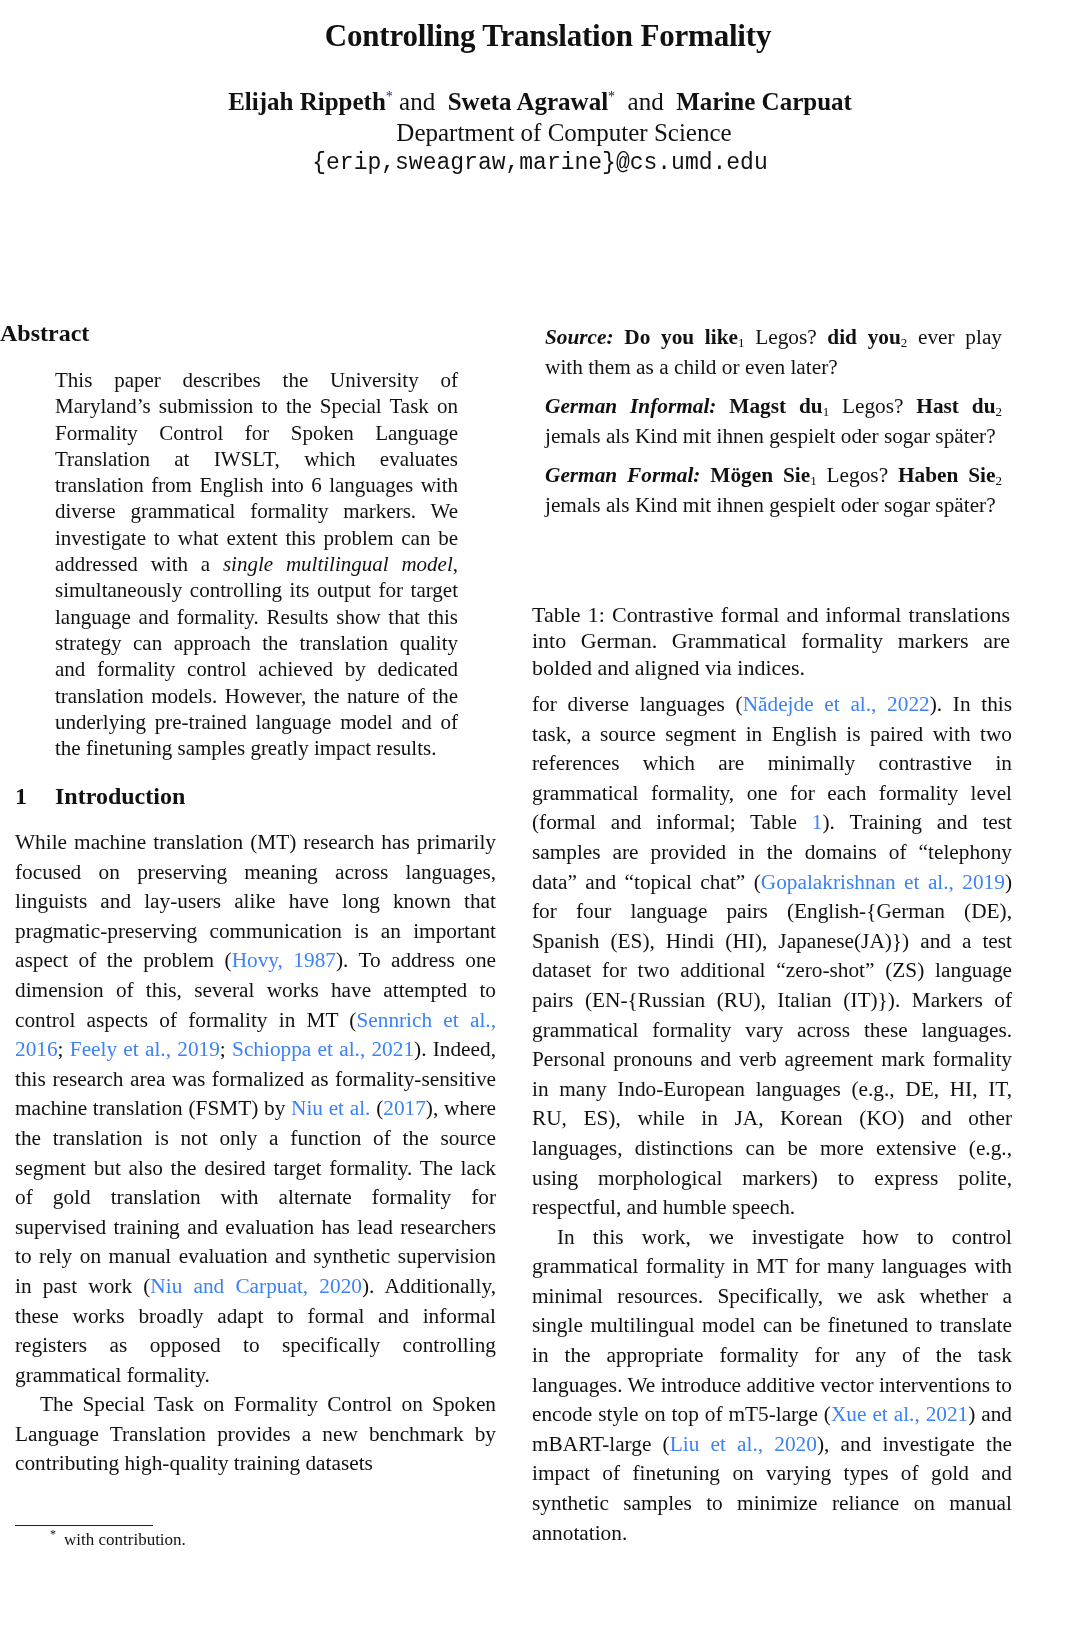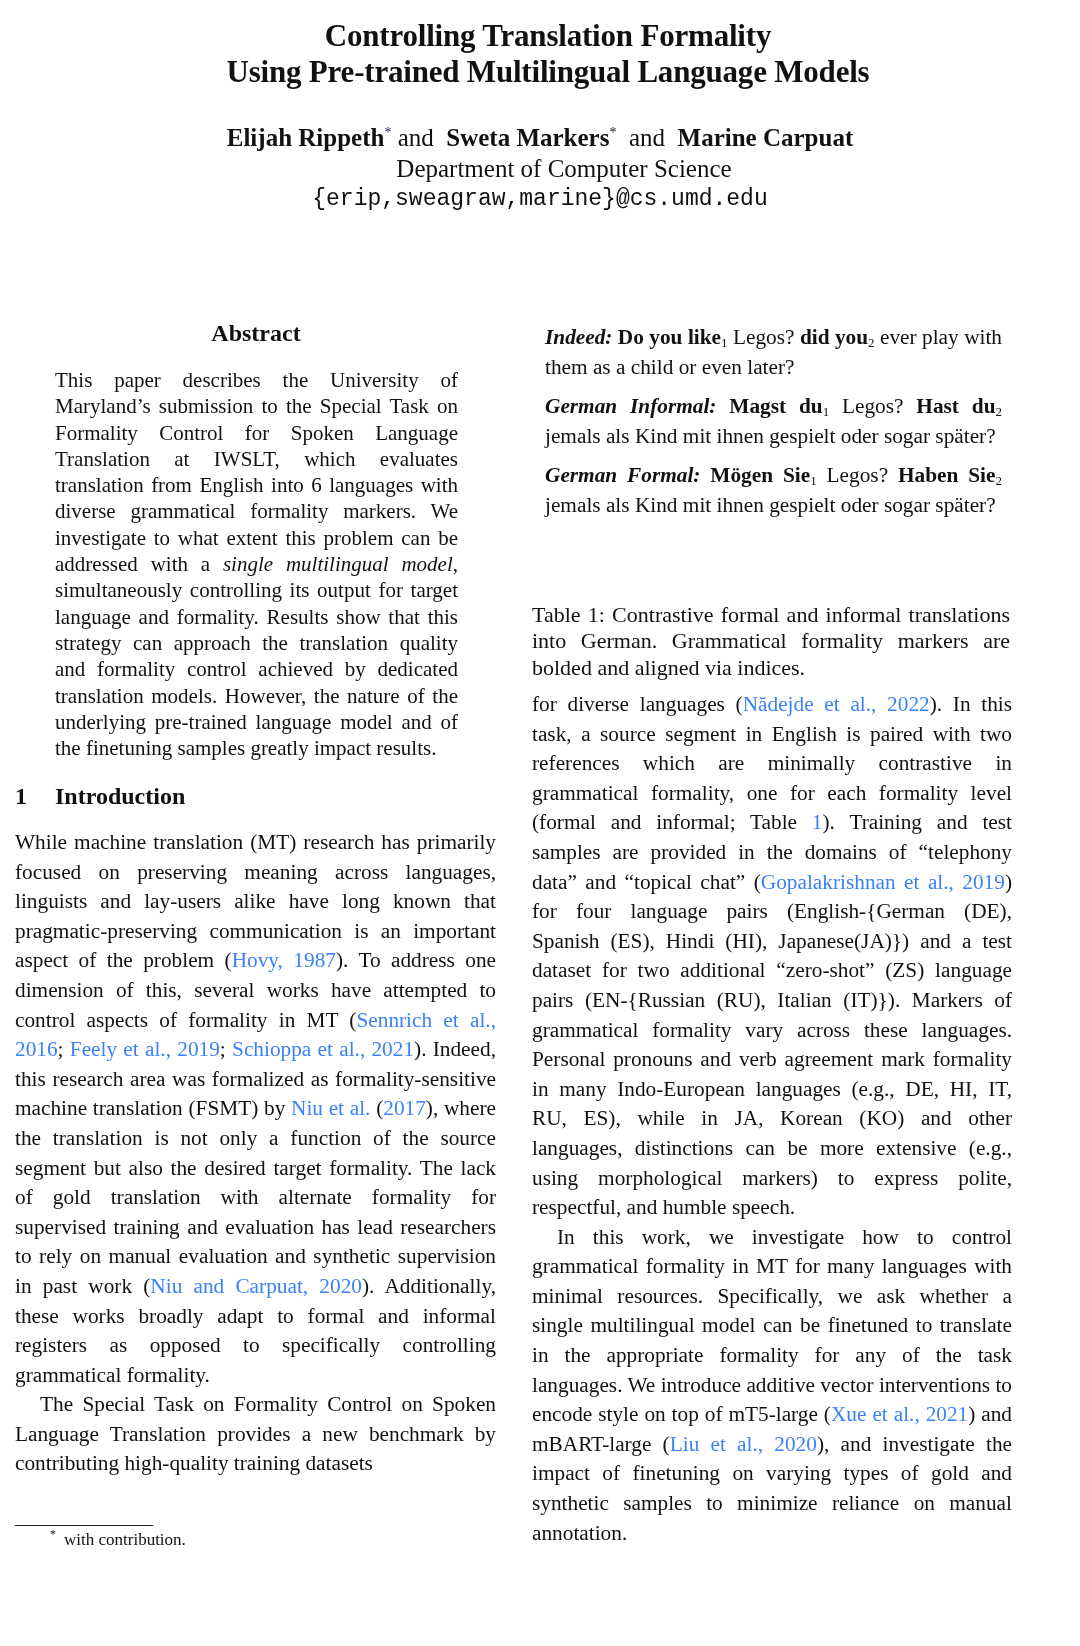--- a/index.html
+++ b/index.html
@@ -9,21 +9,21 @@
   }
   .title-block { position: absolute; left: 0; top: 18px; width: 1080px; text-align: center; }
   .title { font-weight: bold; font-size: 31px; line-height: 36px; letter-spacing: -0.2px; padding-left: 16px; }
   .authors { margin-top: 27px; font-size: 25px; line-height: 31px; }
   .authors b { font-weight: bold; }
   .authors .star { color: #1a1a8a; font-size: 14px; vertical-align: super; }
   .authors .star-k { font-size: 14px; vertical-align: super; }
   .affil { font-size: 25px; line-height: 31px; padding-left: 48px; }
   .email { font-family: Liberation Mono, monospace; font-size: 23px; line-height: 31px; }
 
-  .abs-title { position: absolute; left: 0; top: 320px; width: 512px; text-align: center; font-weight: bold; font-size: 24px; }
+  .abs-title { position: absolute; left: 0; top: 320px; width: 512px; font-weight: bold; font-size: 24px; }
   .abstract { position: absolute; left: 55px; top: 367px; width: 403px; font-size: 21px; line-height: 26.3px; text-align: justify; }
   .abstract p { margin: 0; }
 
   .sec { position: absolute; left: 15px; top: 783px; font-weight: bold; font-size: 24px; }
   .sec .num { display: inline-block; width: 40px; }
 
   .body-text { font-size: 21.3px; line-height: 29.6px; text-align: justify; }
   .body-text p { margin: 0; }
   .body-text p.indent { text-indent: 25px; }
   .cite { color: #3b82f6; }
@@ -41,26 +41,25 @@
 
   .caption { position: absolute; left: 532px; top: 602px; width: 478px; font-size: 22px; line-height: 26.3px; text-align: justify; font-family: Liberation Serif, serif; }
   .right-body { position: absolute; left: 532px; top: 690px; width: 480px; }
 </style>
 </head>
 <body>
 
 <div class="title-block">
   <div class="title">
     <div>Controlling Translation Formality</div>
-    <div>Using Pre-trained Multilingual Language Models</div>
   </div>
   <div class="authors">
     <b>Elijah Rippeth</b><span class="star">*</span>
     <span>and</span>&nbsp;
-    <b>Sweta Markers</b><span class="star-k">*</span>&nbsp;
+    <b>Sweta Agrawal</b><span class="star-k">*</span>&nbsp;
     <span>and</span>&nbsp;
     <b>Marine Carpuat</b>
   </div>
   <div class="affil">Department of Computer Science</div>
   <div class="email">{erip,sweagraw,marine}@cs.umd.edu</div>
 </div>
 
 <div class="abs-title">Abstract</div>
 <div class="abstract">
   <p><span>This paper describes the University of Maryland’s submission to the Special Task on Formality Control for Spoken Language Translation at IWSLT, which evaluates translation from English into 6 languages with diverse grammatical formality markers.  We investigate to what extent this problem can be addressed with a </span><i>single multilingual model</i><span>, simultaneously controlling its output for target language and formality. Results show that this strategy can approach the translation quality and formality control achieved by dedicated translation models. However, the nature of the underlying pre-trained language model and of the finetuning samples greatly impact results.</span></p>
@@ -74,21 +73,21 @@
   <p id="intro-p1"><span>While machine translation (MT) research has primarily focused on preserving meaning across languages, linguists and lay-users alike have long known that pragmatic-preserving communication is an important aspect of the problem (</span><span class="cite">Hovy, 1987</span><span>). To address one dimension of this, several works have attempted to control aspects of formality in MT (</span><span class="cite">Sennrich et al., 2016</span><span>; </span><span class="cite">Feely et al., 2019</span><span>; </span><span class="cite">Schioppa et al., 2021</span><span>).  Indeed, this research area was formalized as formality-sensitive machine translation (FSMT) by </span><span class="cite">Niu et al.</span><span> (</span><span class="cite">2017</span><span>), where the translation is not only a function of the source segment but also the desired target formality. The lack of gold translation with alternate formality for supervised training and evaluation has lead researchers to rely on manual evaluation and synthetic supervision in past work (</span><span class="cite">Niu and Carpuat, 2020</span><span>). Additionally, these works broadly adapt to formal and informal registers as opposed to specifically controlling grammatical formality.</span></p>
   <p class="indent">The Special Task on Formality Control on Spoken Language Translation provides a new benchmark by contributing high-quality training datasets</p>
 </div>
 
 <div class="footrule"></div>
 <div class="footnote">
   <span class="fstar">*</span><span>with contribution.</span>
 </div>
 
 <div class="examples">
-  <p><i>Indeed:  </i><b>Do you like</b><sub>1</sub><span> Legos?  </span><b>did you</b><sub>2</sub><span> ever play with them as a child or even later?</span></p>
+  <p><i>Source:  </i><b>Do you like</b><sub>1</sub><span> Legos?  </span><b>did you</b><sub>2</sub><span> ever play with them as a child or even later?</span></p>
   <p><i>German Informal:  </i><b>Magst du</b><sub>1</sub><span> Legos?  </span><b>Hast du</b><sub>2</sub><span> jemals als Kind mit ihnen gespielt oder sogar später?</span></p>
   <p><i>German Formal:  </i><b>Mögen Sie</b><sub>1</sub><span> Legos? </span><b>Haben Sie</b><sub>2</sub><span> jemals als Kind mit ihnen gespielt oder sogar später?</span></p>
 </div>
 
 <div class="caption">Table 1:  Contrastive formal and informal translations into German.   Grammatical formality markers are bolded and aligned via indices.</div>
 
 <div class="right-body body-text">
   <p><span>for diverse languages (</span><span class="cite">Nădejde et al., 2022</span><span>). In this task, a source segment in English is paired with two references which are minimally contrastive in grammatical formality, one for each formality level (formal and informal; Table </span><span class="cite">1</span><span>). Training and test samples are provided in the domains of “telephony data” and “topical chat” (</span><span class="cite">Gopalakrishnan et al., 2019</span><span>) for four language pairs (English-{German (DE), Spanish (ES), Hindi (HI), Japanese(JA)}) and a test dataset for two additional “zero-shot” (ZS) language pairs (EN-{Russian (RU), Italian (IT)}). Markers of grammatical formality vary across these languages. Personal pronouns and verb agreement mark formality in many Indo-European languages (e.g., DE, HI, IT, RU, ES), while in JA, Korean (KO) and other languages, distinctions can be more extensive (e.g., using morphological markers) to express polite, respectful, and humble speech.</span></p>
   <p class="indent"><span>In this work, we investigate how to control grammatical formality in MT for many languages with minimal resources. Specifically, we ask whether a single multilingual model can be finetuned to translate in the appropriate formality for any of the task languages. We introduce additive vector interventions to encode style on top of mT5-large (</span><span class="cite">Xue et al., 2021</span><span>) and mBART-large (</span><span class="cite">Liu et al., 2020</span><span>), and investigate the impact of finetuning on varying types of gold and synthetic samples to minimize reliance on manual annotation.</span></p>
 </div>

